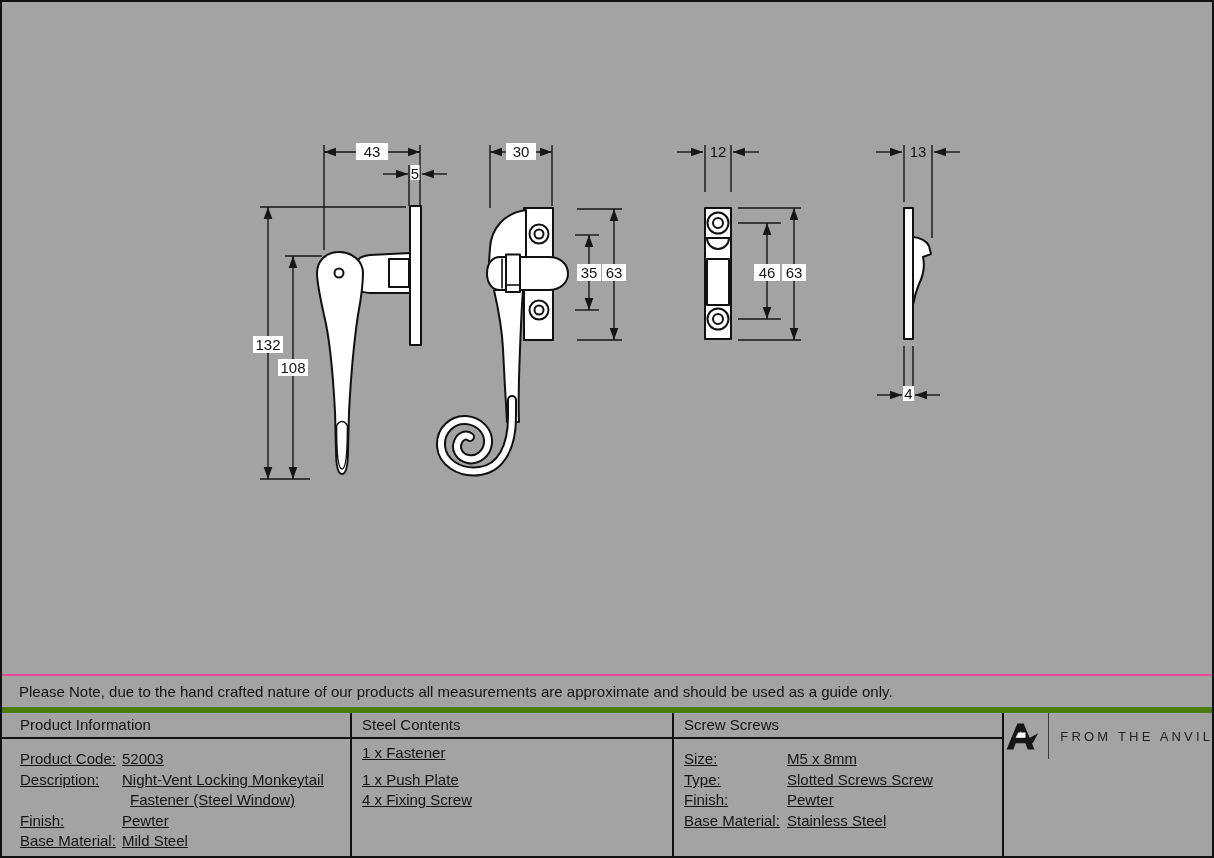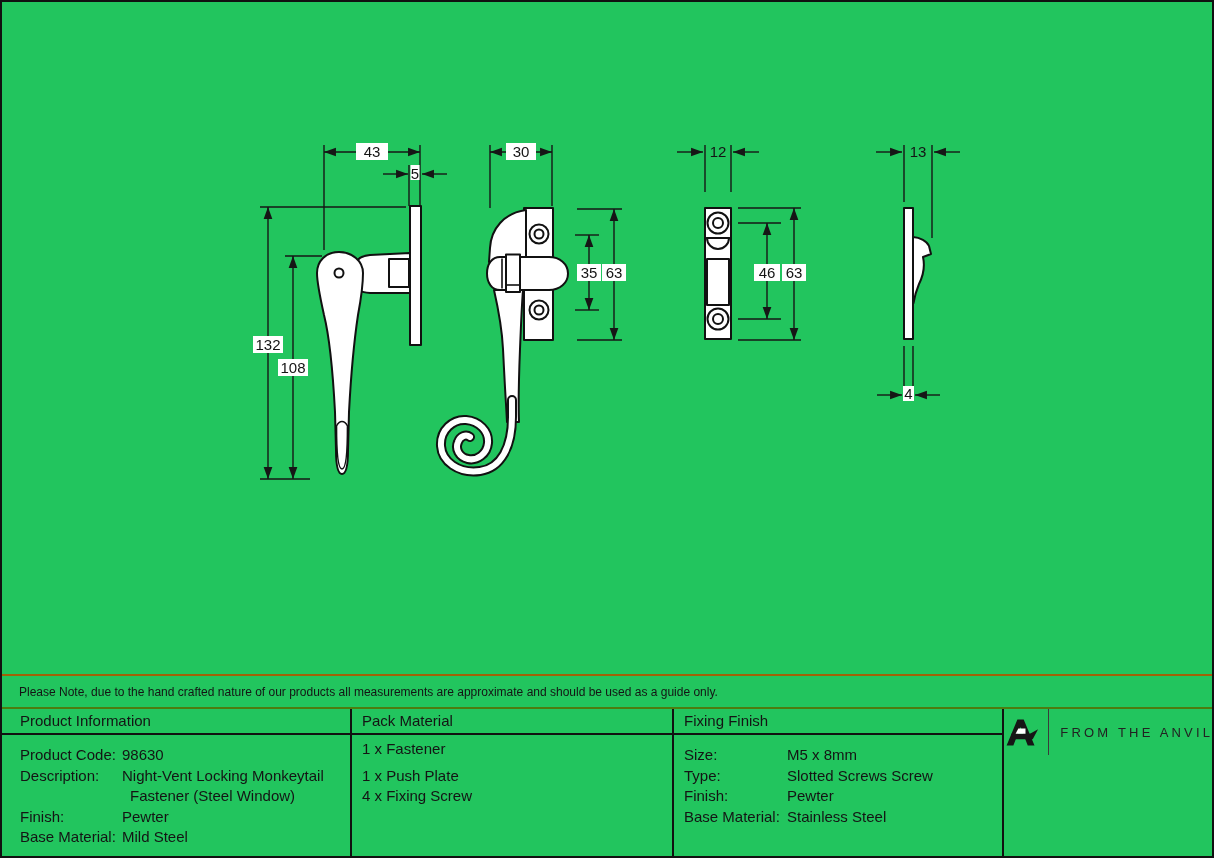--- a/index.html
+++ b/index.html
@@ -1,39 +1,39 @@
 <!DOCTYPE html>
 <html><head>
 <meta charset="utf-8">
 <style>
   html,body{margin:0;padding:0;background:#e8e8e8;}
   .sheet{
-    position:relative;width:1214px;height:858px;background:#22c55e;
+    position:relative;width:1214px;height:858px;background:#a3a3a3;
     border:2px solid #111;box-sizing:border-box;overflow:hidden;
     font-family:"Liberation Sans",sans-serif;color:#141414;
   }
   .drawing-svg{position:absolute;left:0;top:0;}
   svg text{font-family:"Liberation Sans",sans-serif;font-size:15px;fill:#141414;}
   .shape{fill:#fff;stroke:#111;stroke-width:2;stroke-linejoin:round;}
   .thin{fill:none;stroke:#111;stroke-width:1.6;}
   .dim{stroke:#161616;stroke-width:1.4;fill:none;}
   .lblbg{fill:#fff;}
   .dimtxt{text-anchor:middle;}
   .note-row{
     position:absolute;left:0;right:0;top:672px;height:33px;
-    border-top:2px solid #a16207;box-sizing:border-box;
-    display:flex;align-items:center;padding-left:17px;font-size:12px;
+    border-top:2px solid #ec4899;box-sizing:border-box;
+    display:flex;align-items:center;padding-left:17px;font-size:15px;
   }
   .info-table{
     position:absolute;left:0;right:0;top:705px;bottom:0;
-    border-top:2px solid #4d7c0f;box-sizing:border-box;font-size:15px;
+    border-top:6px solid #4d7c0f;box-sizing:border-box;font-size:15px;
   }
   .vline{position:absolute;top:0;bottom:0;width:2px;background:#111;}
   .hdr-line{position:absolute;top:24px;left:0;width:1000px;height:2px;background:#111;}
-  .cell-text{position:absolute;white-space:nowrap;line-height:20px;}
+  .cell-text{position:absolute;white-space:nowrap;line-height:20px;text-decoration:underline;}
   .hdr-text{position:absolute;top:3px;white-space:nowrap;}
   .brand-cell{
     position:absolute;left:1002px;right:0;top:0;bottom:0;
     display:flex;align-items:flex-start;justify-content:center;
   }
   .brand-inner{display:flex;align-items:center;}
   .brand-divider{width:1.5px;height:46px;background:#3a3a3a;margin:0 11px 0 9px;}
   .brand-text{font-size:13px;letter-spacing:3.2px;color:#222;white-space:nowrap;}
 </style>
 </head>
@@ -170,25 +170,25 @@
     <span>Please Note, due to the hand crafted nature of our products all measurements are approximate and should be used as a guide only.</span>
   </div>
 
   <div class="info-table">
     <div class="vline" style="left:348px"></div>
     <div class="vline" style="left:670px"></div>
     <div class="vline" style="left:1000px"></div>
     <div class="hdr-line"></div>
 
     <div class="hdr-text" style="left:18px">Product Information</div>
-    <div class="hdr-text" style="left:360px">Pack Material</div>
-    <div class="hdr-text" style="left:682px">Fixing Finish</div>
+    <div class="hdr-text" style="left:360px">Steel Contents</div>
+    <div class="hdr-text" style="left:682px">Screw Screws</div>
 
     <div class="cell-text" style="left:18px;top:36px">Product Code:</div>
-    <div class="cell-text" style="left:120px;top:36px">98630</div>
+    <div class="cell-text" style="left:120px;top:36px">52003</div>
     <div class="cell-text" style="left:18px;top:57px">Description:</div>
     <div class="cell-text" style="left:120px;top:57px">Night-Vent Locking Monkeytail</div>
     <div class="cell-text" style="left:128px;top:77px">Fastener (Steel Window)</div>
     <div class="cell-text" style="left:18px;top:98px">Finish:</div>
     <div class="cell-text" style="left:120px;top:98px">Pewter</div>
     <div class="cell-text" style="left:18px;top:118px">Base Material:</div>
     <div class="cell-text" style="left:120px;top:118px">Mild Steel</div>
 
     <div class="cell-text" style="left:360px;top:30px">1 x Fastener</div>
     <div class="cell-text" style="left:360px;top:57px">1 x Push Plate</div>

